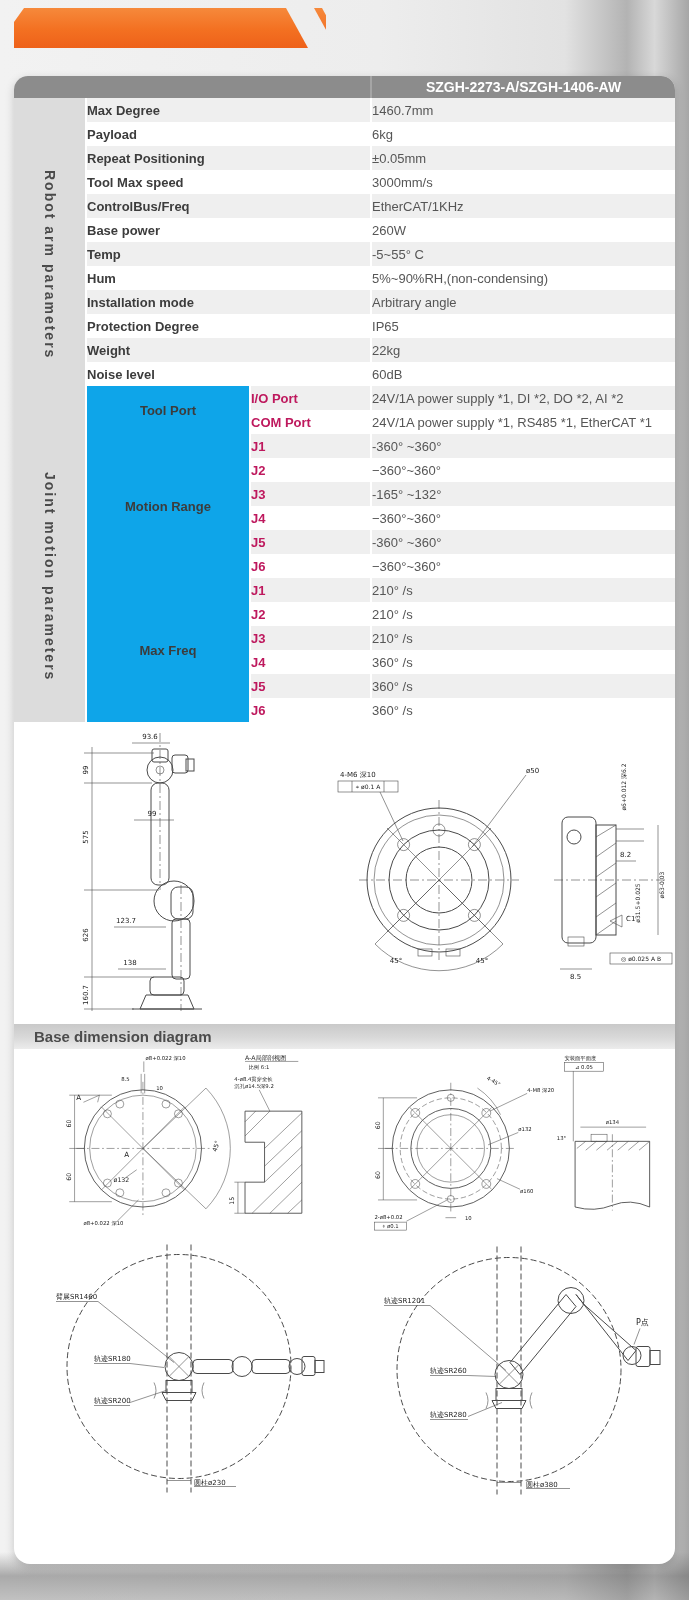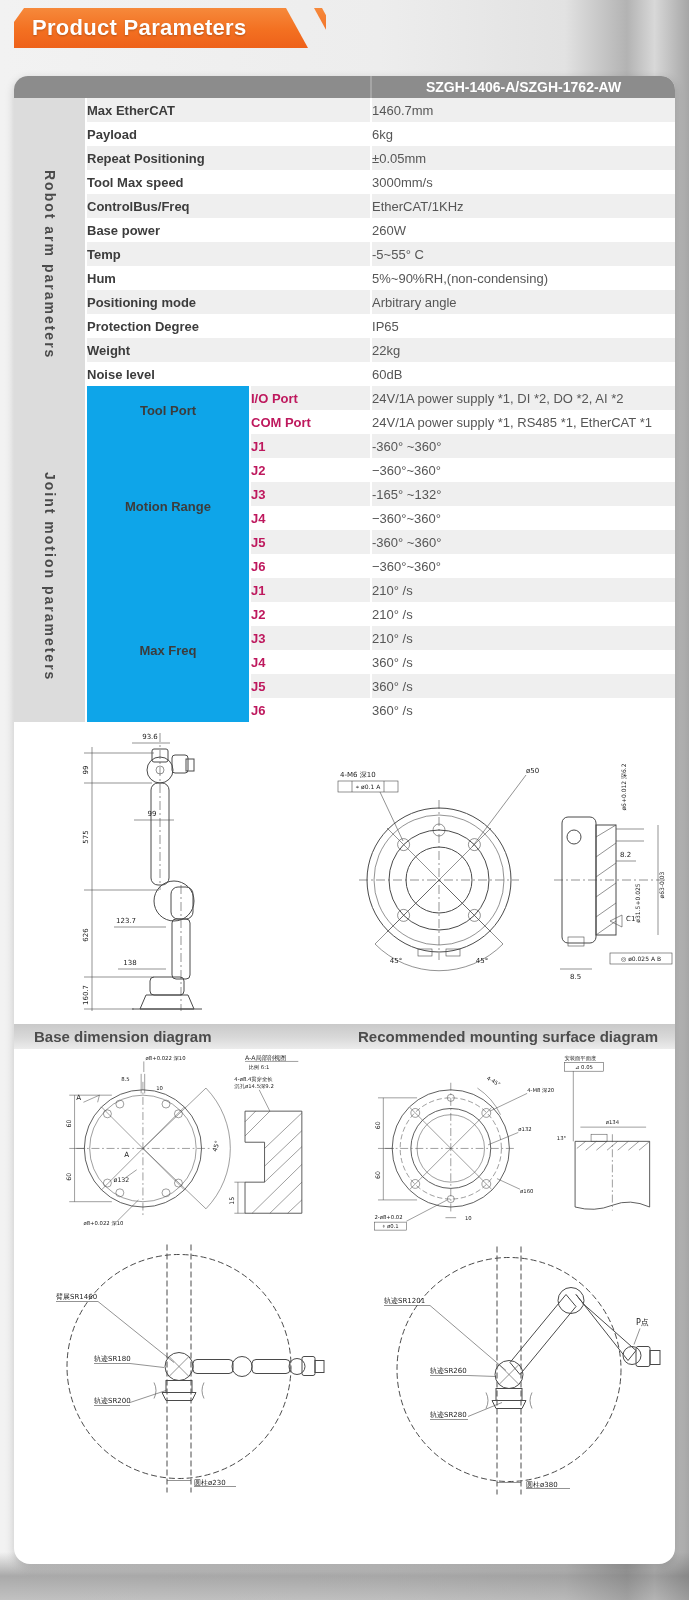--- a/index.html
+++ b/index.html
@@ -54,42 +54,41 @@
   text.t{font-family:"DejaVu Sans",sans-serif;font-size:7px;fill:#222;stroke:none;}
   text.t6{font-family:"DejaVu Sans",sans-serif;font-size:6px;fill:#222;stroke:none;}
   text.t8{font-family:"DejaVu Sans",sans-serif;font-size:8px;fill:#222;stroke:none;}
 </style>
 </head>
 <body>
 
 <div class="banner">
   <div class="banner-main"></div>
   <div class="banner-stripe"></div>
-  <div class="banner-title">Product Parameters</div>
 </div>
 
 <div class="panel">
 
   <table class="spec">
     <colgroup>
         <col class="c1">
         <col class="c2">
         <col class="c3">
         <col class="c4">
       </colgroup>
     <thead>
       <tr class="hd">
         <th class="hleft" colspan="3"></th>
-        <th class="hright">SZGH-1406-A/SZGH-1762-AW</th>
+        <th class="hright">SZGH-2273-A/SZGH-1406-AW</th>
       </tr>
     </thead>
     <tbody>
       <tr>
         <td class="vlabel" rowspan="14"><span>Robot arm parameters</span></td>
-        <td class="name c" colspan="2">Max EtherCAT</td>
+        <td class="name c" colspan="2">Max Degree</td>
         <td class="val c">1460.7mm</td>
       </tr>
       <tr>
           <td class="name c" colspan="2">Payload</td>
           <td class="val c">6kg</td>
         </tr>
       <tr>
           <td class="name c" colspan="2">Repeat Positioning</td>
           <td class="val c">±0.05mm</td>
         </tr>
@@ -107,21 +106,21 @@
         </tr>
       <tr>
           <td class="name c" colspan="2">Temp</td>
           <td class="val c">-5~55° C</td>
         </tr>
       <tr>
           <td class="name c" colspan="2">Hum</td>
           <td class="val c">5%~90%RH,(non-condensing)</td>
         </tr>
       <tr>
-          <td class="name c" colspan="2">Positioning mode</td>
+          <td class="name c" colspan="2">Installation mode</td>
           <td class="val c">Arbitrary angle</td>
         </tr>
       <tr>
           <td class="name c" colspan="2">Protection Degree</td>
           <td class="val c">IP65</td>
         </tr>
       <tr>
           <td class="name c" colspan="2">Weight</td>
           <td class="val c">22kg</td>
         </tr>
@@ -302,21 +301,20 @@
         <rect class="thin" x="296" y="228" width="62" height="11"></rect>
         <text class="t6" x="327" y="236" text-anchor="middle">◎  ø0.025  A  B</text>
         <line class="thin" x1="246" y1="244" x2="278" y2="244"></line>
         <text class="t" x="256" y="254">8.5</text>
       </g>
     </svg>
   </div>
 
   <div class="secbar">
     <span class="sec1">Base dimension diagram</span>
-    <span class="sec2">Recommended mounting surface diagram</span>
   </div>
 
   <div class="diarow d2">
 
     <svg width="320" height="182" viewBox="0 0 320 205">
       <g>
         <circle class="ln" cx="125" cy="112" r="66"></circle>
         <circle class="thin" cx="125" cy="112" r="60"></circle>
         <line class="thin dashdot" x1="50" y1="112" x2="200" y2="112"></line>
         <line class="thin dashdot" x1="125" y1="37" x2="125" y2="187"></line>

